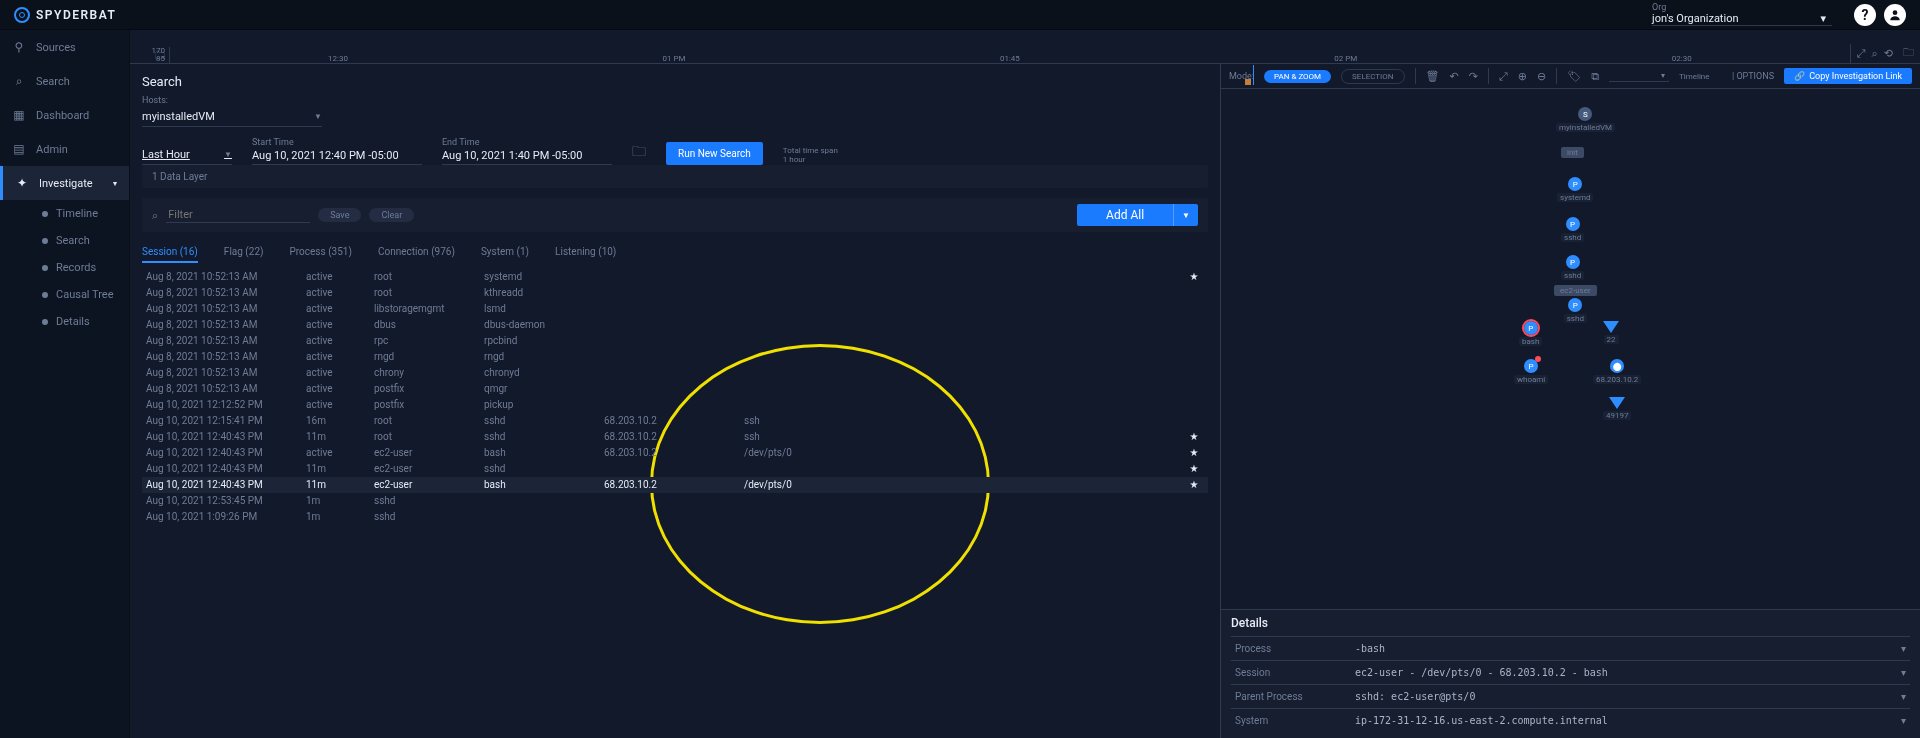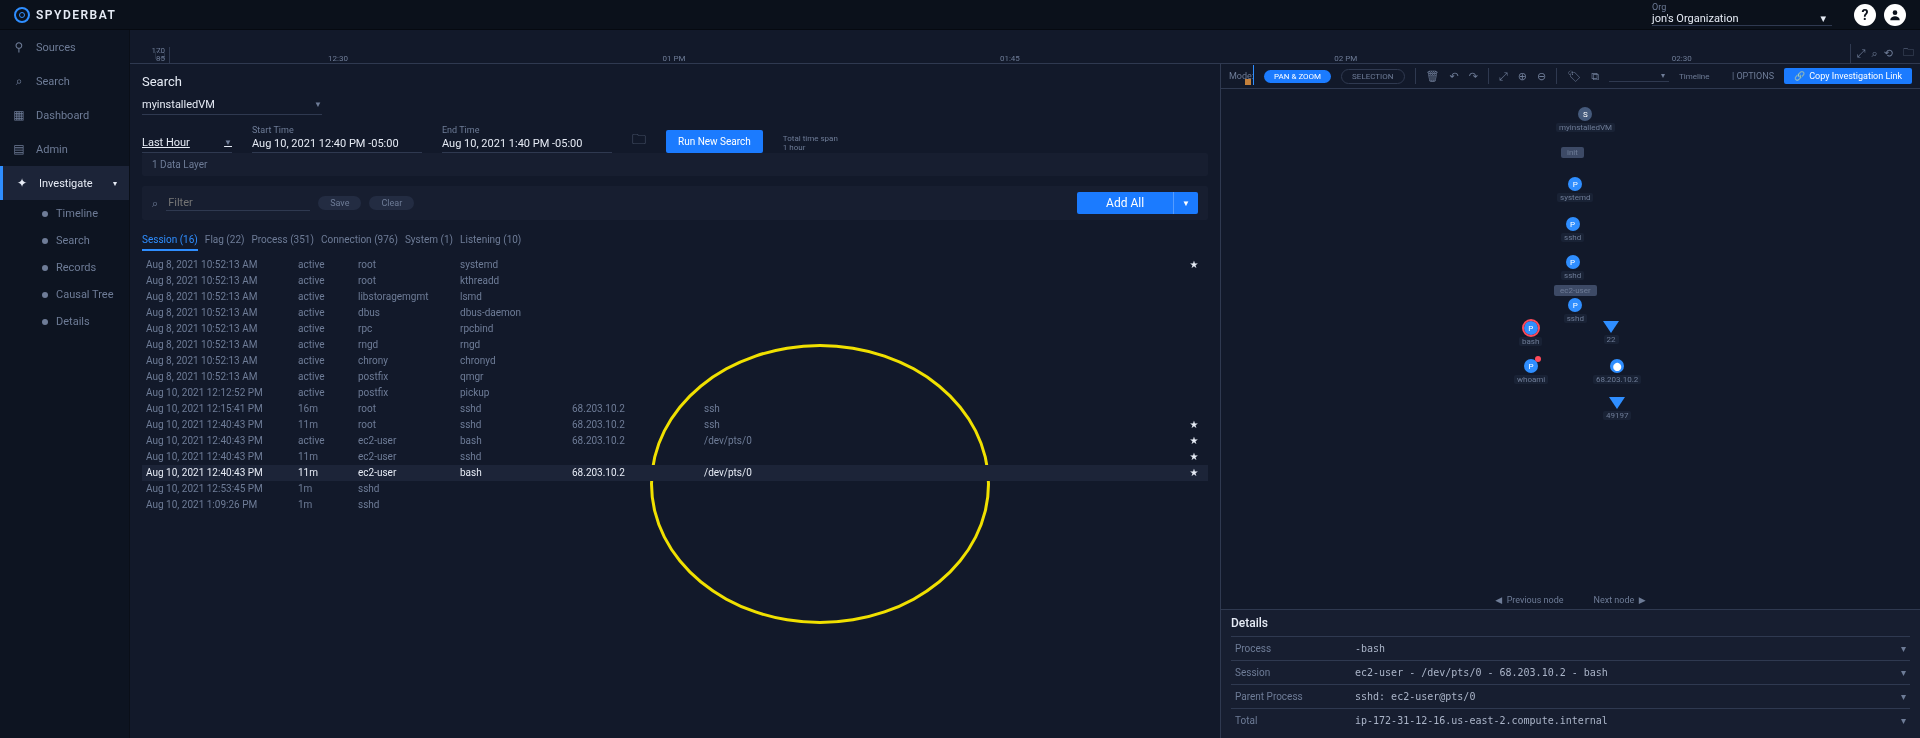--- a/index.html
+++ b/index.html
@@ -83,26 +83,26 @@
   .chip{border:1px solid var(--line);border-radius:9px;padding:0 8px;font-size:8px;color:var(--text-dim);line-height:14px;}
   .chip.accent{border-color:var(--accent);color:var(--accent);}
 
   .filterrow{display:flex;align-items:center;gap:8px;background:var(--bg-2);padding:6px 10px;margin-top:10px;border-radius:2px;}
   .filterrow input{flex:0 0 140px;background:transparent;border:none;border-bottom:1px solid var(--line);color:var(--text);font-size:11px;outline:none;}
   .pill-btn{background:var(--bg-4);color:var(--text-dim);border:none;border-radius:9px;padding:2px 12px;font-size:9px;cursor:pointer;}
   .split-btn{display:flex;margin-left:auto;}
   .split-btn .main-b{background:var(--accent-bright);color:#fff;border:none;padding:4px 29px;font-size:12px;border-radius:2px 0 0 2px;cursor:pointer;}
   .split-btn .drop-b{background:var(--accent-bright);color:#fff;border:none;border-left:1px solid rgba(255,255,255,.25);padding:4px 8px;font-size:8px;border-radius:0 2px 2px 0;cursor:pointer;}
 
-  .tabs{display:flex;gap:7px;margin-top:10px;font-size:10px;}
+  .tabs{display:flex;gap:26px;margin-top:10px;font-size:10px;}
   .tab{color:var(--text-dim);padding:4px 0;cursor:pointer;}
   .tab.active{color:var(--accent);border-bottom:2px solid var(--accent);}
 
   .grid{margin-top:6px;font-size:10px;color:var(--text-dim);position:relative;}
-  .grid .row{display:flex;align-items:center;padding:2px 4px;gap:12px;border-bottom:1px solid transparent;position:relative;z-index:2;}
+  .grid .row{display:flex;align-items:center;padding:2px 4px;gap:20px;border-bottom:1px solid transparent;position:relative;z-index:2;}
   .grid .row.sel{background:var(--bg-3);color:var(--text-bright);}
   .grid .c{overflow:hidden;white-space:nowrap;}
   .c-ts{width:140px;}
   .c-st{width:48px;}
   .c-usr{width:90px;}
   .c-proc{width:100px;}
   .c-ip{width:120px;}
   .c-dev{width:120px;}
   .c-star{margin-left:auto;width:20px;text-align:center;color:var(--text-bright);}
 
@@ -250,20 +250,21 @@
         <span class="ticon">⟲</span>
         <span class="ticon" style="margin-left:4px;">🗀</span>
       </div>
     </div>
 
     <div class="workspace">
 
       <div class="searchpanel" style="position:relative;">
         <div class="panel-head">Search</div>
         <div class="panel-body">
+          <div class="field-label">Hosts:</div>
           <div class="fake-select">
             <span>myinstalledVM</span>
               <span class="chev">▼</span>
           </div>
           <div class="timerow">
             <div class="fake-select" style="min-width:90px;text-decoration:underline;">
               <span>Last Hour</span>
                 <span class="chev">▼</span>
             </div>
             <div class="col">
@@ -537,45 +538,41 @@
           <div class="node" style="left:372px;top:270px;">
               <div class="orb">⬤</div>
               <span class="nlabel">68.203.10.2</span>
             </div>
           <div class="node" style="left:382px;top:308px;">
               <div class="tri"></div>
               <span class="nlabel">49197</span>
             </div>
         </div>
 
-        <div class="graph-foot">
-          <span>◀ &nbsp;<span>Previous node</span></span>
-          <span><span>Next node</span>&nbsp; ▶</span>
-        </div>
 
         <div class="details">
           <h3>Details</h3>
           <div id="details-rows">
               <div class="drow">
                 <span class="dk">Process</span>
                 <span class="dv">-bash</span>
                 <span class="chev">▾</span>
               </div>
               <div class="drow">
                 <span class="dk">Session</span>
                 <span class="dv">ec2-user - /dev/pts/0 - 68.203.10.2 - bash</span>
                 <span class="chev">▾</span>
               </div>
               <div class="drow">
                 <span class="dk">Parent Process</span>
                 <span class="dv">sshd: ec2-user@pts/0</span>
                 <span class="chev">▾</span>
               </div>
               <div class="drow">
-                <span class="dk">Total</span>
+                <span class="dk">System</span>
                 <span class="dv">ip-172-31-12-16.us-east-2.compute.internal</span>
                 <span class="chev">▾</span>
               </div>
             </div>
         </div>
       </div>
     </div>
   </div>
 </div>
 

